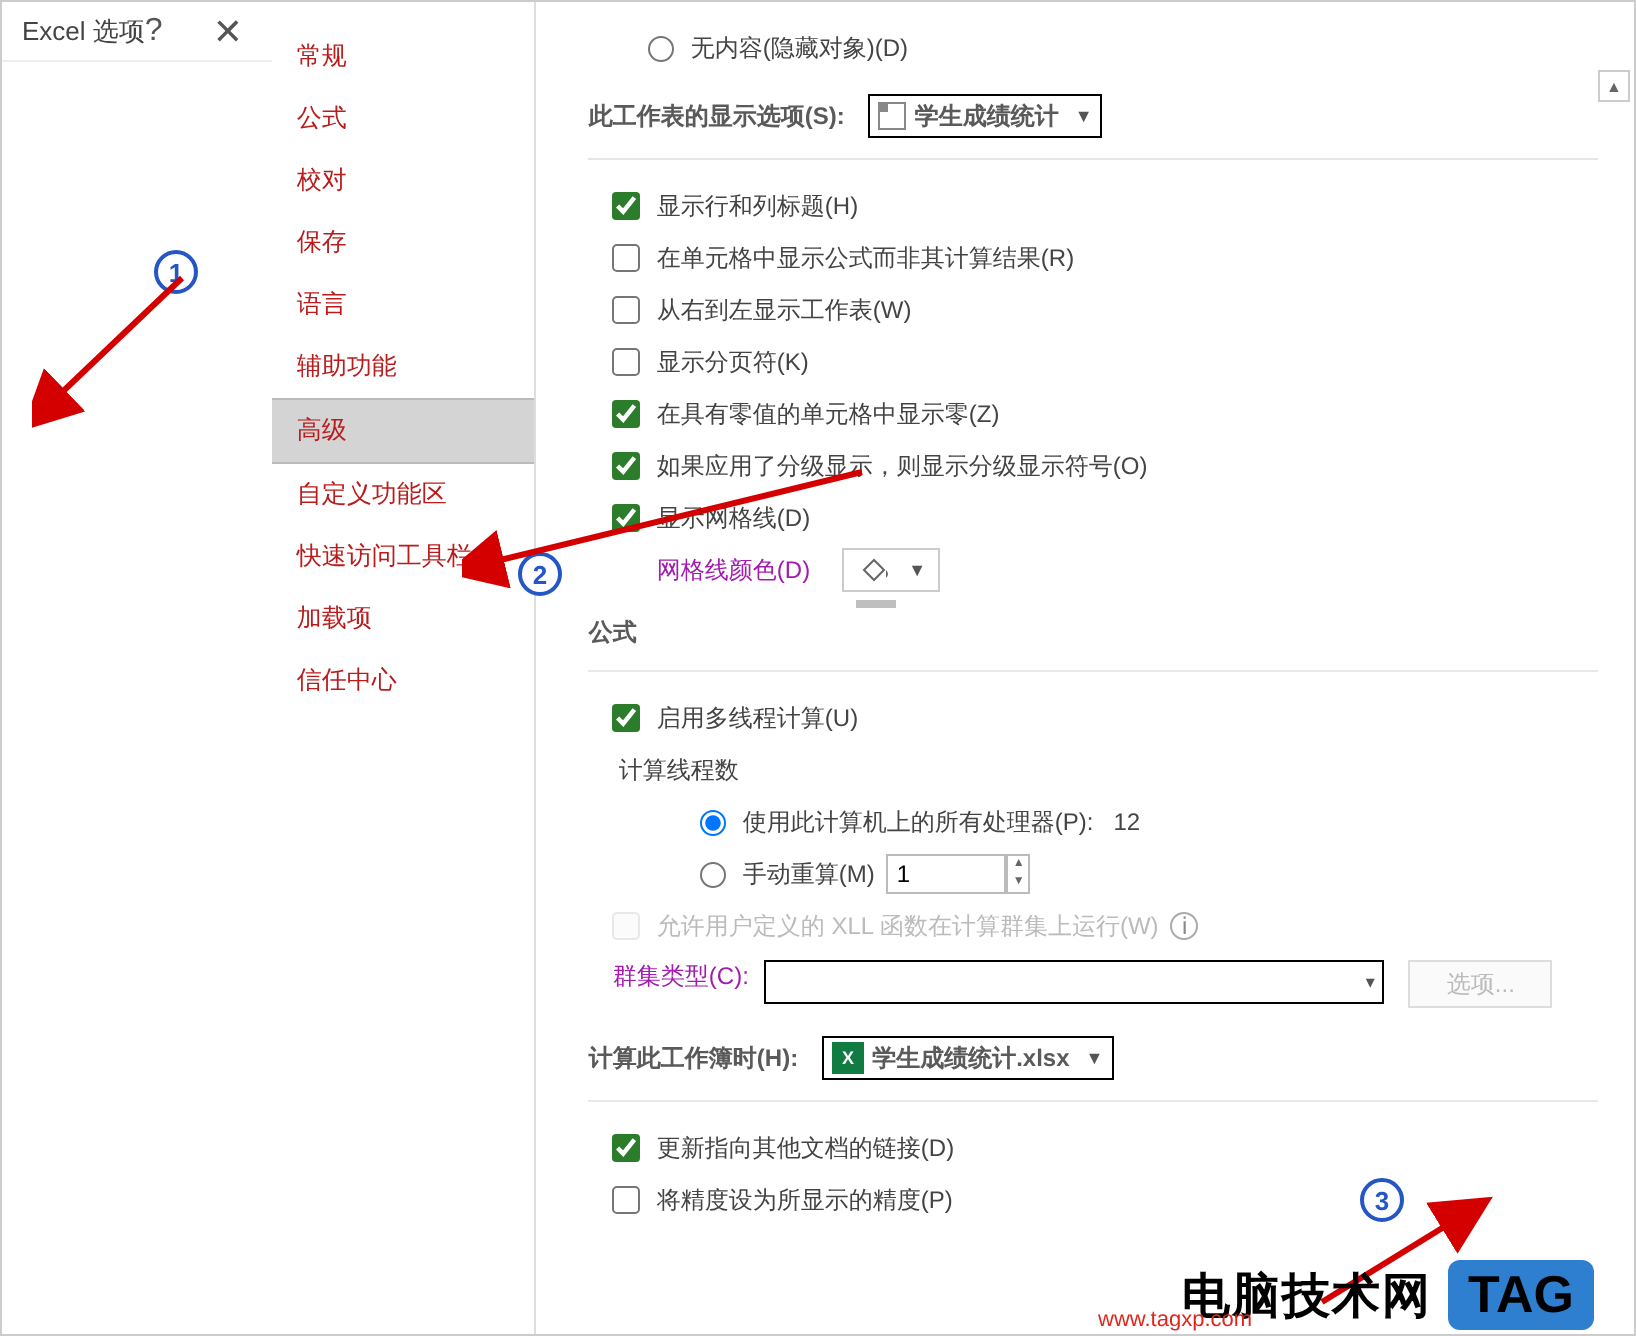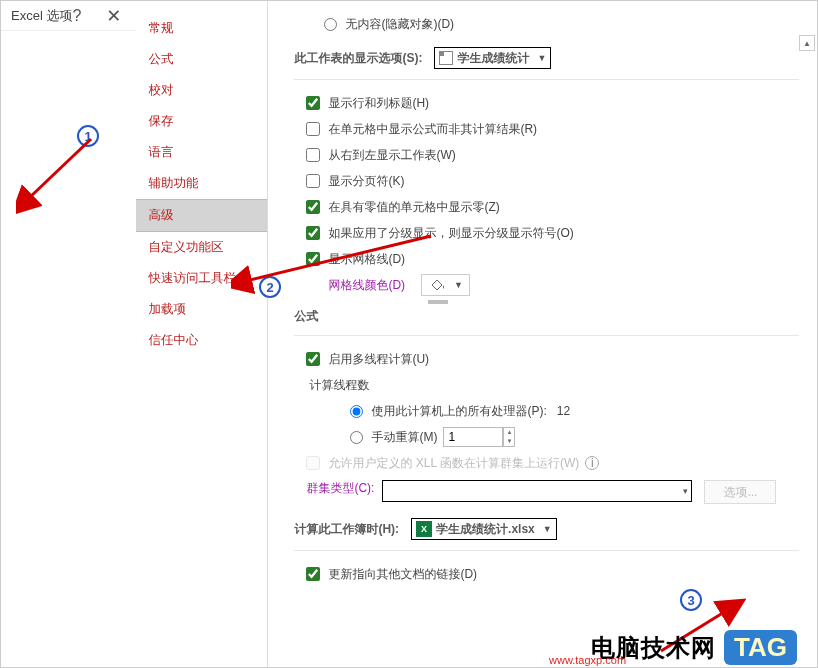--- a/index.html
+++ b/index.html
@@ -33,21 +33,21 @@
 .spinbox span{ font-size:6px; text-align:center; flex:1; line-height:9px; color:#666;}
 .btn-disabled { border:1px solid #ddd; color:#bbb; padding:4px 18px; background:#fafafa; margin-left:12px; font-size:12px; height:24px; line-height:15px;}
 .disabled-row { color:#bbb; }
 .disabled-row input { opacity:0.5;}
 .info-icon { margin-left:6px; color:#888; border:1px solid #aaa; border-radius:50%; width:14px; height:14px; font-size:10px; display:inline-flex; align-items:center; justify-content:center;}
 .row { display:flex; align-items:flex-start; margin:6px 0 6px 12px;}
 .badge-num { position:absolute; width:22px; height:22px; border:2px solid #2556c6; border-radius:50%; background:#fff; color:#2556c6; font-weight:bold; display:flex; align-items:center; justify-content:center; font-size:13px;}
 .overlay-watermark { position:absolute; right:20px; bottom:2px; display:flex; align-items:center; }
 .wm-text { color:#000000; font-size:24px; font-weight:bold; letter-spacing:1px;}
 .wm-sub { color:#e1251b; font-size:11px; position:absolute; right:90px; bottom:-2px;}
-.wm-tag { background:#2f7fd1; color:#fef9c3; font-size:26px; font-weight:bold; padding:2px 10px; border-radius:6px; margin-left:8px;}
+.wm-tag { background:#2f7fd1; color:#000000; font-size:26px; font-weight:bold; padding:2px 10px; border-radius:6px; margin-left:8px;}
 svg.arrow-ann { position:absolute; pointer-events:none; }
 .excel-ico { width:16px; height:16px; display:inline-flex; align-items:center; justify-content:center; background:#107c41; color:#fff; font-size:9px; font-weight:bold; margin-right:4px;}
 .sheet-ico { width:14px; height:14px; border:1px solid #888; display:inline-flex; position:relative; margin-right:4px; background:#fff;}
 .sheet-ico::before { content:""; position:absolute; left:0; top:0; width:4px; height:4px; background:#888; }
 </style>
 </head>
 <body>
 
 <div class="window">
   <div class="titlebar">
@@ -176,20 +176,24 @@
         <span class="select">
           <span class="excel-ico">X</span>
           <span>学生成绩统计.xlsx</span>
           <span class="arrow">▼</span>
         </span>
       </div>
 
       <div class="checkrow">
           <input type="checkbox" checked="" style="">
           <span>更新指向其他文档的链接(D)</span>
+        </div>
+      <div class="checkrow">
+          <input type="checkbox" style="">
+          <span>将精度设为所显示的精度(P)</span>
         </div>
     </div>
   </div>
 
   <div class="scrollbar-up">▲</div>
 
   <div class="badge-num" style="left:76px; top:124px;">1</div>
   <div class="badge-num" style="left:258px; top:275px;">2</div>
   <div class="badge-num" style="left:679px; top:588px;">3</div>
 

